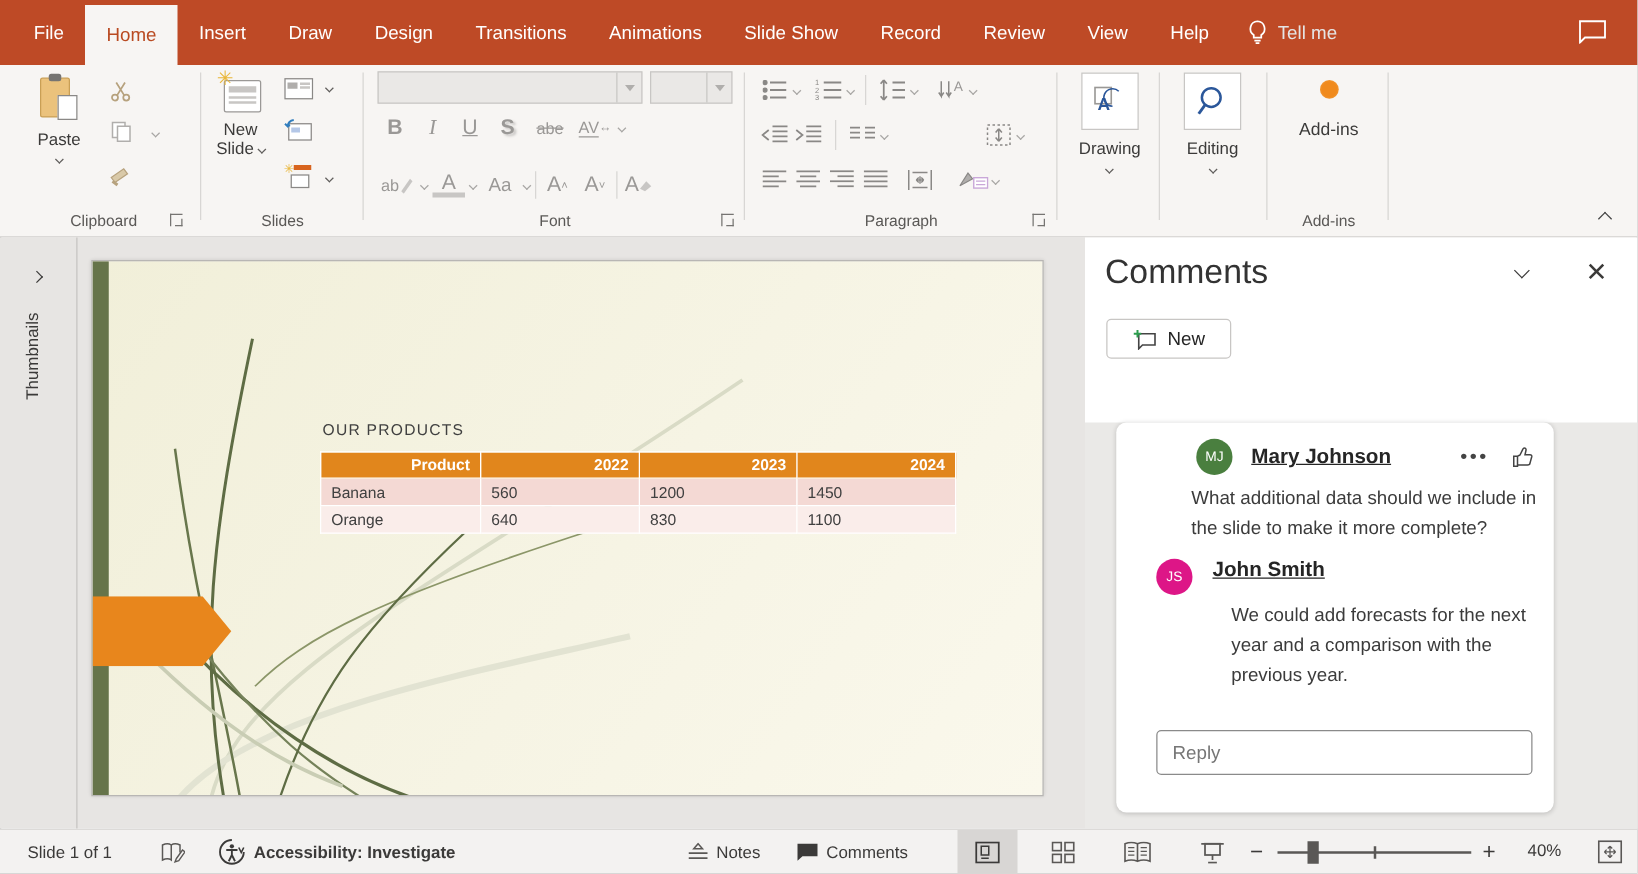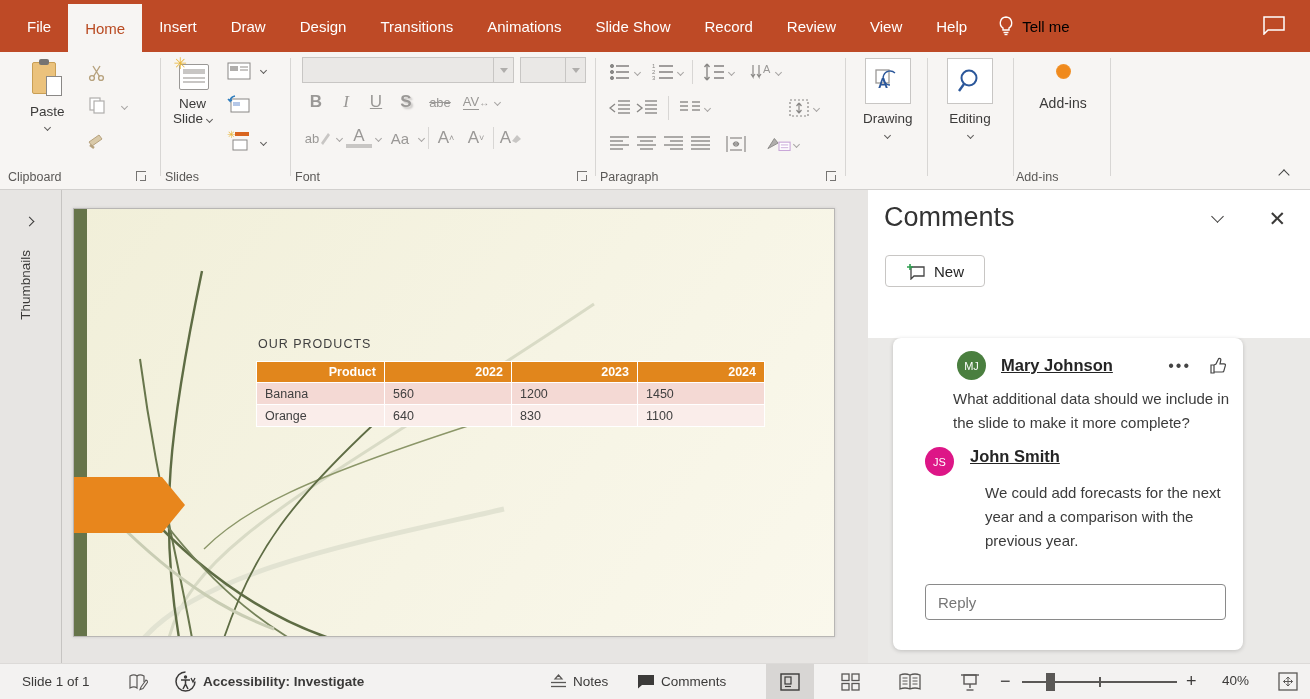--- a/index.html
+++ b/index.html
@@ -5,29 +5,29 @@
   * { margin:0; padding:0; box-sizing:border-box; }
   html,body { width:1310px; height:699px; overflow:hidden; }
   body { font-family:"Liberation Sans","DejaVu Sans",sans-serif; background:#fff; position:relative; }
   .app { position:absolute; inset:0; box-shadow: inset 0 0 0 1px #7f7f7f; }
 
   
   .menubar { position:absolute; left:0; top:0; width:1310px; height:52px; background:#BE4A26; display:flex; align-items:stretch; }
   .menubar-inner { display:flex; align-items:stretch; padding-left:10px; }
   .mtab { color:#ffffff; font-size:15px; padding:0 17px; display:flex; align-items:center; cursor:default; }
   .mtab.active { background:#F7F5F3; color:#B94A21; margin-top:4px; padding-top:0; }
-  .tellme { display:flex; align-items:center; color:#000000; font-size:15px; gap:8px; padding:0 14px; }
+  .tellme { display:flex; align-items:center; color:#e5e5e5; font-size:15px; gap:8px; padding:0 14px; }
   .bulb-icon svg { display:block; }
   .mb-comment { position:absolute; right:24px; top:15px; }
 
   
   .ribbon { position:absolute; left:0; top:52px; width:1310px; height:138px; background:#F7F5F3; border-bottom:1px solid #D2D0CE; }
   .rgroup { position:absolute; top:0; height:137px; }
   .rsep { position:absolute; top:6px; height:118px; width:1px; background:#D8D6D4; }
-  .rlabel { position:absolute; bottom:5px; left:0; right:0; font-size:12.5px; color:#5A5856; }
+  .rlabel { position:absolute; bottom:5px; left:0; right:0; text-align:center; font-size:12.5px; color:#5A5856; }
   .launcher { position:absolute; bottom:8px; width:10px; height:10px; border-left:1px solid #767472; border-top:1px solid #767472; }
   .launcher::after { content:""; position:absolute; right:0px; bottom:0px; width:5px; height:5px; border-right:1.6px solid #767472; border-bottom:1.6px solid #767472; }
   .chev { display:inline-block; width:5px; height:5px; border-right:1.4px solid #605E5C; border-bottom:1.4px solid #605E5C; transform:rotate(45deg); vertical-align:middle; }
   .chev.dis { border-color:#A8A6A4; }
   .bigbtn { display:flex; flex-direction:column; align-items:center; font-size:13.5px; color:#3B3A39; }
 
   
   .paste-ic { position:relative; width:30px; height:36px; }
   .paste-board { position:absolute; left:0; top:2px; width:24px; height:32px; background:#EBC27C; border:1px solid #C99F55; border-radius:2px; }
   .paste-clip { position:absolute; left:7px; top:-1px; width:10px; height:6px; background:#767472; border-radius:2px; }
@@ -233,21 +233,21 @@
         <span class="fbtn" style="font-style:italic; font-family:'Liberation Serif',serif;">I</span>
         <span class="fbtn" style="text-decoration:underline;">U</span>
         <span class="fbtn" style="font-weight:bold; text-shadow:2px 2px 2px #C8C6C4;">S</span>
         <span class="fbtn" style="font-size:13px; text-decoration:line-through; width:34px;">abe</span>
         <span class="fbtn" style="font-size:13px; width:30px; border-bottom:0;">
             <span style="border-bottom:1px solid #9A9896;">AV</span>
             <span style="font-size:10px;">↔</span>
           </span>
         <span class="chev dis"></span>
       </div>
-      <div class="frow" style="top:74px;">
+      <div class="frow" style="top:84px;">
         <span class="fbtn" style="font-size:13px; width:30px;">
             <span>ab</span>
             <svg width="12" height="14" viewBox="0 0 12 14">
               <path d="M2 12 9 2 l2 2 -7 10z" fill="#C8C6C4"></path>
             </svg>
           </span>
         <span class="chev dis"></span>
         <span class="fbtn" style="border-bottom:4px solid #C8C6C4; height:20px;">A</span>
         <span class="chev dis"></span>
         <span class="fbtn" style="font-size:15px; width:30px;">Aa</span>

